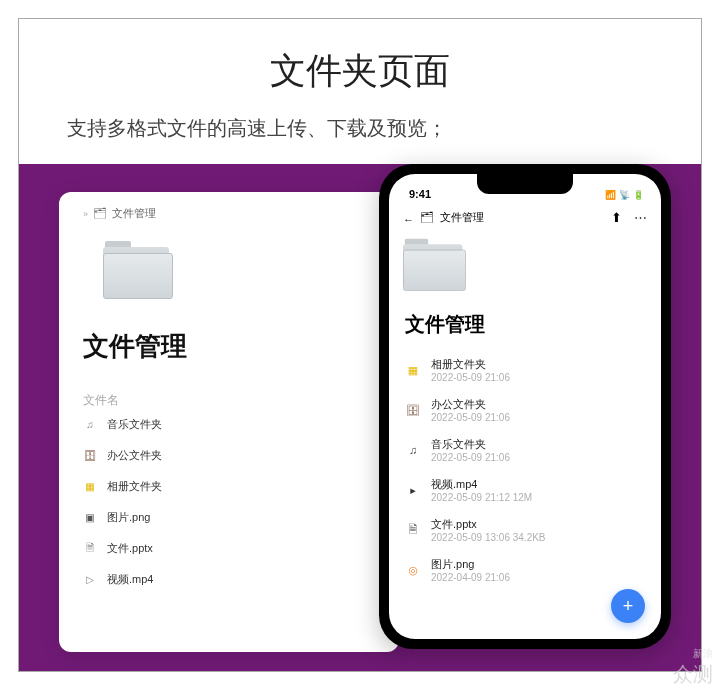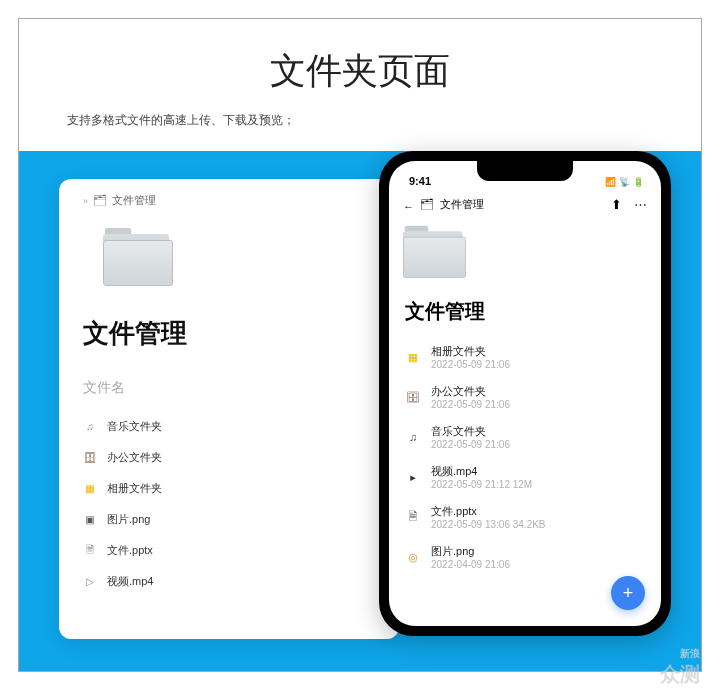--- a/index.html
+++ b/index.html
@@ -10,39 +10,39 @@
   font-family: -apple-system, "PingFang SC", sans-serif;
   position: relative;
   overflow: hidden;
 }
 .frame {
   position: absolute;
   left: 18px;
   top: 18px;
   width: 684px;
   height: 654px;
-  background: #0ea5e9;
+  background: #701a75;
   border: 1px solid #a8a8a8;
   overflow: hidden;
 }
 .header-area {
   background: #fff;
   padding: 28px 48px 20px 48px;
 }
 .title {
   font-family: "Kaiti SC", cursive, serif;
   font-size: 36px;
   font-weight: 500;
   text-align: center;
   color: #222;
   margin-bottom: 16px;
 }
 .subtitle {
-  font-family: Liberation Mono, monospace;
-  font-size: 12px;
+  font-family: Liberation Sans, sans-serif;
+  font-size: 20px;
   color: #444;
   line-height: 1.6;
 }
 .stage {
   position: relative;
   height: 520px;
 }
 
 
 .desktop {
@@ -95,23 +95,23 @@
   top: 14px; left: 0;
   border: 1px solid #b8bfc3;
 }
 .desktop h1 {
   font-size: 26px;
   font-weight: 700;
   margin-bottom: 28px;
   color: #111;
 }
 .col-hdr {
-  font-size: 14px;
+  font-size: 12px;
   color: #aaa;
-  margin-bottom: 14px;
+  margin-bottom: 0;
 }
 .d-row {
   display: flex;
   align-items: center;
   gap: 10px;
   font-size: 11px;
   color: #333;
   padding: 8px 0;
 }
 .d-icon {
@@ -213,24 +213,24 @@
 .ic-image { color: #555; }
 .ic-file { color: #666; }
 .ic-video { color: #888; }
 .ic-music2 { color: #444; }
 .ic-video2 { color: #333; }
 .ic-doc { color: #333; }
 .ic-pic { color: #e67e22; }
 
 .watermark {
   position: absolute;
-  right: 20px;
+  right: 7px;
   bottom: 2px;
   font-size: 20px;
-  font-weight: 700;
+  font-weight: 400;
   color: #ccc;
   opacity: 0.7;
 }
 .watermark small { font-size: 10px; display: block; text-align: right; color: #ddd; }
 </style>
 </head>
 <body>
 
 <div class="frame">
   <div class="header-area">

